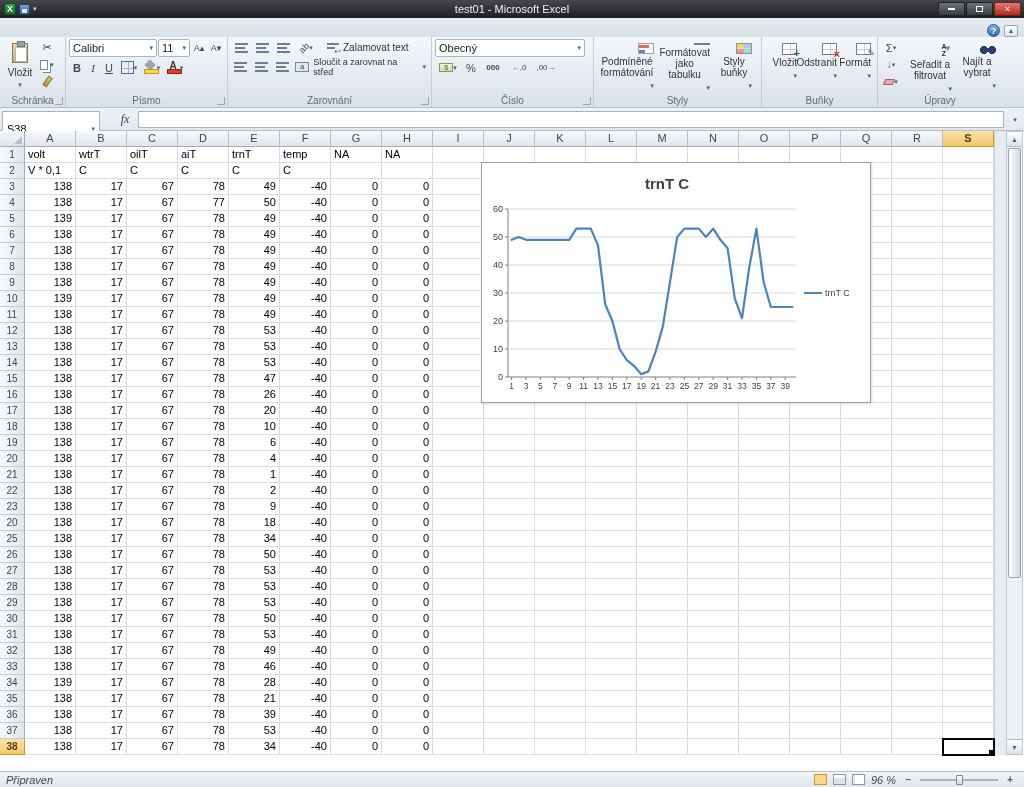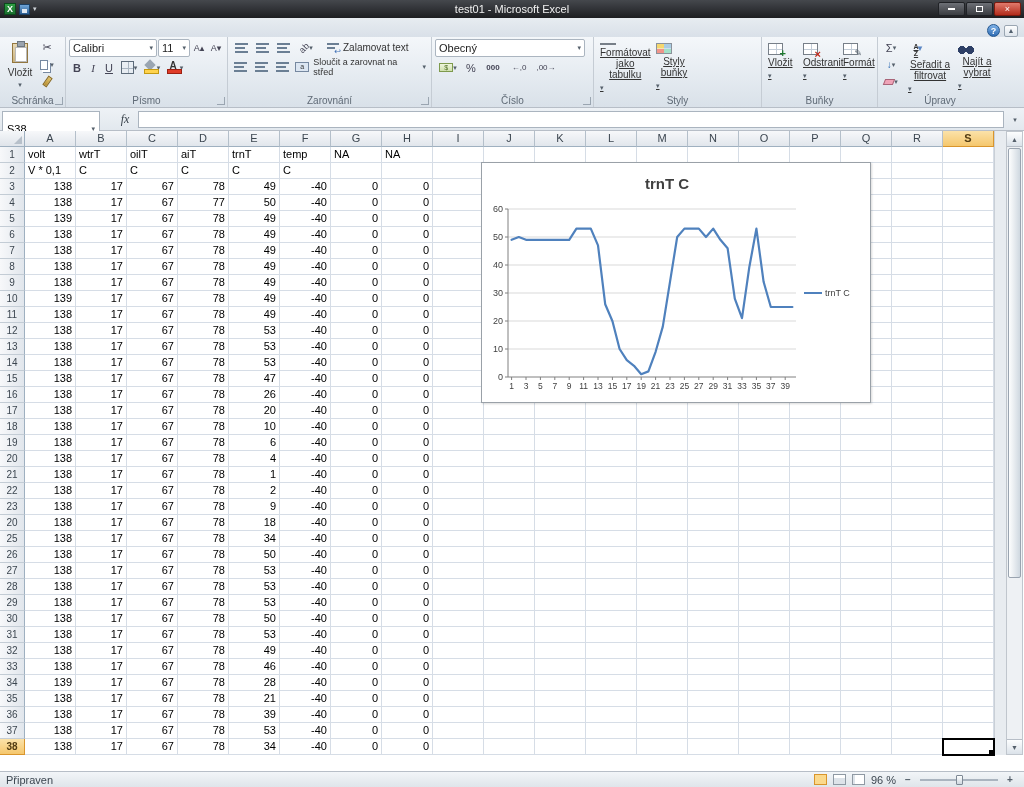--- a/index.html
+++ b/index.html
@@ -102,22 +102,22 @@
   .cells-icon.ins::after { content:"+"; position:absolute; right:-4px; bottom:-5px; color:#1d7a2e; font-weight:bold; font-size:11px; }
   .cells-icon.del::after { content:"×"; position:absolute; right:-4px; bottom:-6px; color:#c22718; font-weight:bold; font-size:11px; }
   .cells-icon.fmt::after { content:"✎"; position:absolute; right:-5px; bottom:-5px; color:#55606b; font-size:9px; }
   .sort-icon { width:16px; height:15px; position:relative; font-size:7px; font-weight:bold; color:#333; line-height:7px; }
   .sort-icon::after { content:"▼"; position:absolute; right:0; top:2px; font-size:8px; color:#5a86c5; }
   .find-icon { width:16px; height:12px; background:
     radial-gradient(circle at 4px 7px,#2d3f66 4px,transparent 4px),
     radial-gradient(circle at 12px 7px,#2d3f66 4px,transparent 4px); }
   .eraser-icon { width:10px; height:6px; background:#efa3b7; border:1px solid #a86478; transform:skewX(-22deg); }
   .filldown-icon { color:#2f6cb3; font-size:10px; font-weight:bold; }
-  .medbtn { display:flex; flex-direction:column; align-items:flex-start; justify-content:flex-start; gap:2px;
-    padding:3px 2px 1px 2px; font-size:10px; color:#333; text-align:center; line-height:11px; border:1px solid transparent; border-radius:2px;text-decoration:underline; }
+  .medbtn { display:flex; flex-direction:column; align-items:flex-end; justify-content:flex-start; gap:2px;
+    padding:3px 2px 1px 2px; font-size:10px; color:#333; text-align:center; line-height:11px; border:1px solid transparent; border-radius:2px; }
   .tinybtn { height:16px; display:flex; align-items:center; gap:4px; font-size:10px; color:#333; padding:0 2px; }
 
   
   .formulabar { position:absolute; left:0; top:108px; width:1024px; height:23px;
     background:linear-gradient(#eef2f6,#e2e8ee); border-bottom:1px solid #b7bec7; display:flex; align-items:center; }
   .namebox { position:absolute; left:2px; top:3px; width:98px; height:17px; background:#fff;
     border:1px solid #aab4bf; display:flex; align-items:center; padding:17px 4px; font-size:11px; }
   .namebox .arr { margin-left:auto; }
   .fx { position:absolute; left:116px; top:3px; width:18px; height:17px; display:flex; align-items:center;
     justify-content:center; font-family:"Liberation Serif", serif; font-style:italic; font-size:12px; color:#39424c; }
@@ -162,21 +162,21 @@
   .navbtns { display:flex; gap:1px; padding:0 4px; }
   .navbtn { width:14px; height:12px; display:flex; align-items:center; justify-content:center; font-size:7px; color:#55606b; }
   .sheettab { height:15px; background:#fff; border:1px solid #8f99a3; border-bottom:none; padding:0 10px;
     display:flex; align-items:center; font-size:11px; color:#000; border-radius:0 0 0 0; position:relative; top:0; }
   .addsheet { width:16px; height:12px; margin-left:4px; position:relative; }
   .addsheet::before { content:""; position:absolute; left:2px; top:0; width:9px; height:11px; background:#fff; border:1px solid #8f99a3; }
   .addsheet::after { content:""; position:absolute; right:0; bottom:0; width:5px; height:5px; background:#e8973c; border-radius:50%; }
 
   
   .statusbar { position:absolute; left:0; top:771px; width:1024px; height:16px;
-    background:linear-gradient(#f2f5f8,#dfe5ea); border-top:1px solid #b7bec7; display:flex; align-items:center; font-size:11px; color:#3c4650; }
+    background:linear-gradient(#f2f5f8,#dfe5ea); border-top:1px solid #b7bec7; display:flex; align-items:center; font-size:11px; color:#3c4650;font-style:italic; }
   .sb-left { padding-left:6px; }
   .sb-right { margin-left:auto; display:flex; align-items:center; gap:6px; padding-right:8px; }
   .viewic { width:13px; height:11px; border:1px solid #8f99a3; background:#fff; }
   .viewic.active { background:#fbd98c; border-color:#d9952c; }
   .viewic.v2 { background:linear-gradient(#fff 0 3px,#dde3e9 3px) }
   .viewic.v3 { background:linear-gradient(90deg,#dde3e9 0 2px,#fff 2px 11px,#dde3e9 11px) }
   .zoomminus,.zoomplus { width:12px; height:12px; display:flex; align-items:center; justify-content:center; color:#55606b; font-weight:bold; font-size:10px; }
   .zoomtrack { width:78px; height:2px; background:#aab4bf; position:relative; }
   .zoomtrack::before { content:""; position:absolute; left:50%; top:-3px; width:1px; height:8px; background:#8f99a3; }
   .zoomthumb { position:absolute; left:36px; top:-4px; width:7px; height:10px;
@@ -326,20 +326,25 @@
         <span class="sbtn" style="width:24px;font-size:8px;font-weight:bold">000</span>
         <span class="sbtn" style="width:26px;font-size:8px">←,0</span>
         <span class="sbtn" style="width:26px;font-size:8px">,00→</span>
       </div>
       <div class="rgl"><span>Číslo</span></div>
       <span class="dlg"></span>
     </div>
 
     <div class="rgroup" style="width:168px">
       <div class="rgc">
+        <div class="medbtn" style="width:60px">
+          <span class="cf-icon"></span>
+          <span>Podmíněné formátování</span>
+          <span class="arr">▾</span>
+        </div>
         <div class="medbtn" style="width:56px">
           <span class="tbl-icon"></span>
           <span>Formátovat jako tabulku</span>
           <span class="arr">▾</span>
         </div>
         <div class="medbtn" style="width:42px">
           <span class="cs-icon"></span>
           <span>Styly buňky</span>
           <span class="arr">▾</span>
         </div>

